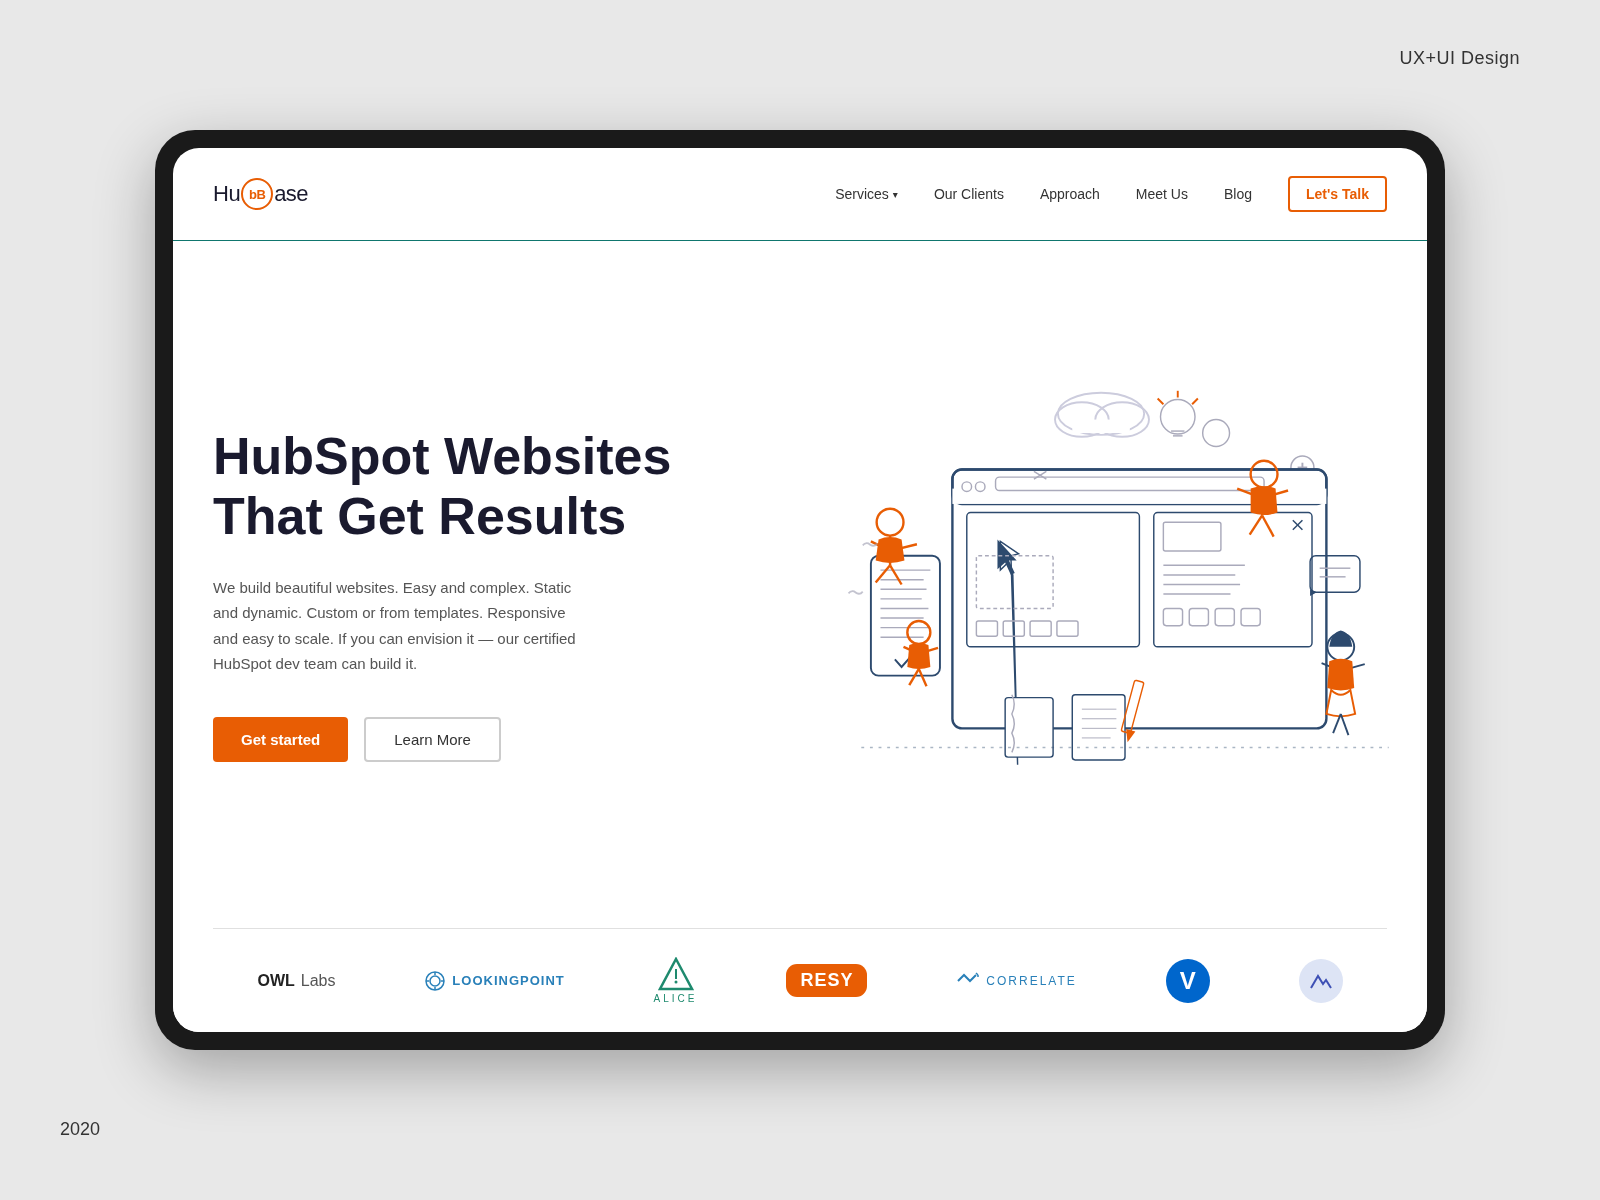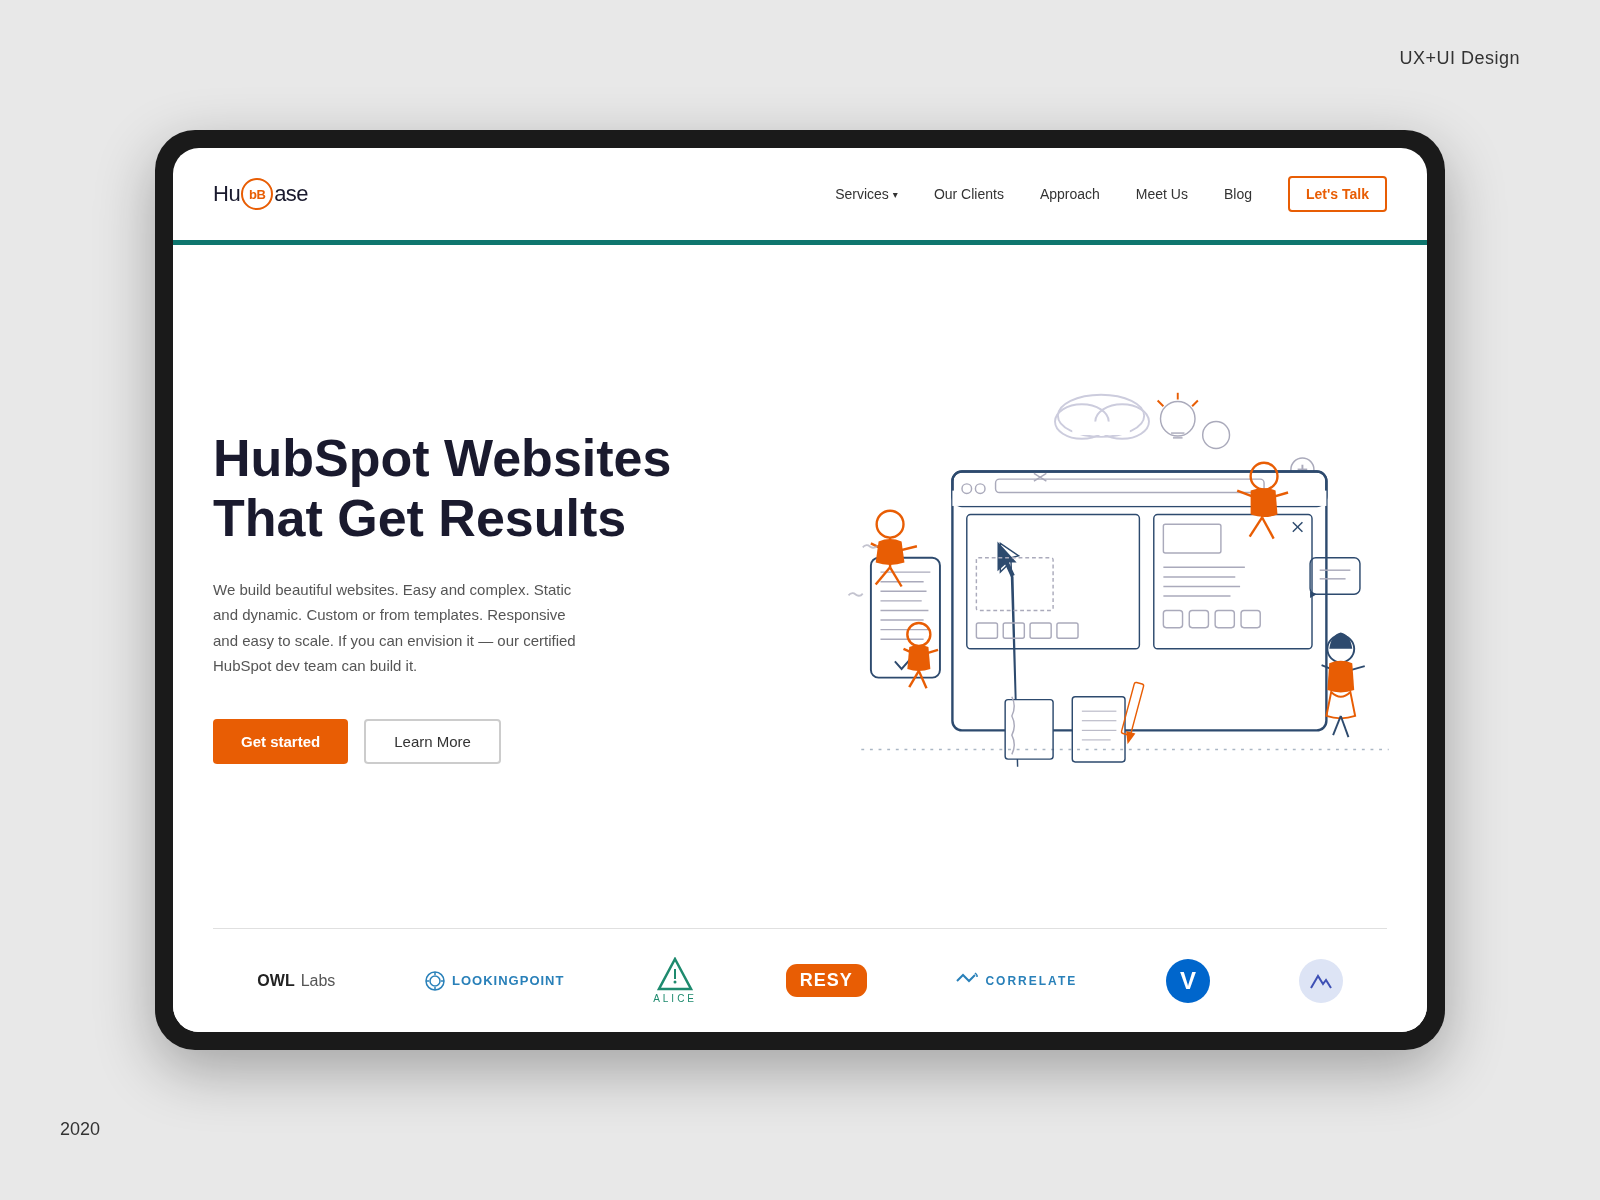--- a/index.html
+++ b/index.html
@@ -50,21 +50,21 @@
       overflow: hidden;
       display: flex;
       flex-direction: column;
     }
 
     
     .nav {
       display: flex;
       align-items: center;
       padding: 28px 40px;
-      border-bottom: 5px solid #0f766e;
+      border-bottom: 1px solid #0f766e;
     }
 
     .logo {
       display: flex;
       align-items: center;
       font-size: 22px;
       font-weight: 500;
       color: #1a1a2e;
       letter-spacing: -0.5px;
     }
@@ -461,21 +461,21 @@
       <div class="resy-logo">
         <span>RESY</span>
       </div>
 
       <div class="correlate-logo">
         <svg width="24" height="20" viewBox="0 0 24 20">
           <polyline points="2,10 8,4 14,10 20,4" fill="none" stroke="#2980b9" stroke-width="2"></polyline>
           <line x1="22" y1="4" x2="20" y2="2" stroke="#2980b9" stroke-width="1.5"></line>
           <line x1="22" y1="4" x2="22" y2="6" stroke="#2980b9" stroke-width="1.5"></line>
         </svg>
-        <span style="font-size:12px;font-weight:700;letter-spacing:2px;">CORRELATE</span>
+        <span style="font-size:12px;font-weight:400;letter-spacing:2px;">CORRELATE</span>
       </div>
 
       <div style="background:#0066cc;color:white;width:44px;height:44px;border-radius:50%;display:flex;align-items:center;justify-content:center;font-size:24px;font-weight:700;">
         <span>V</span>
       </div>
 
       <div style="background:#dde4f5;width:44px;height:44px;border-radius:50%;display:flex;align-items:center;justify-content:center;">
         <svg width="24" height="18" viewBox="0 0 24 18">
           <polyline points="2,16 9,4 14,12 17,8 22,16" fill="none" stroke="#3f51b5" stroke-width="2"></polyline>
         </svg>

